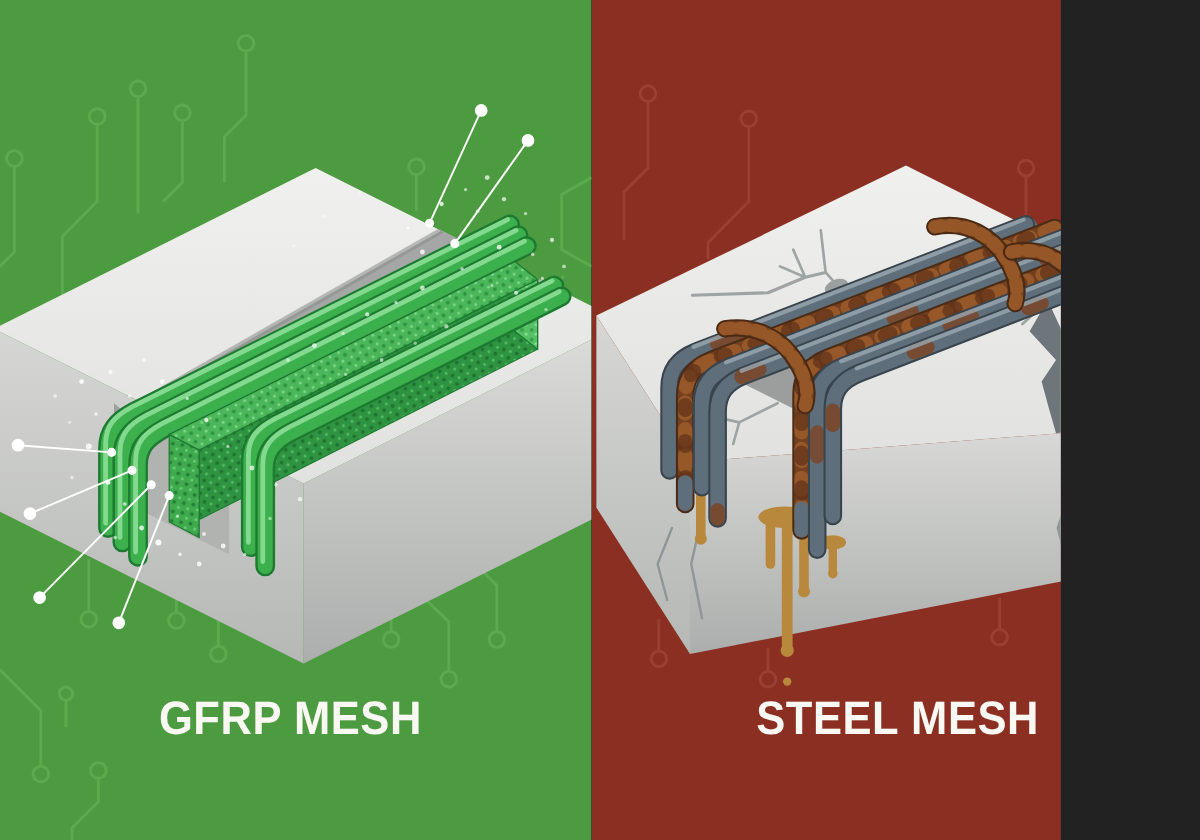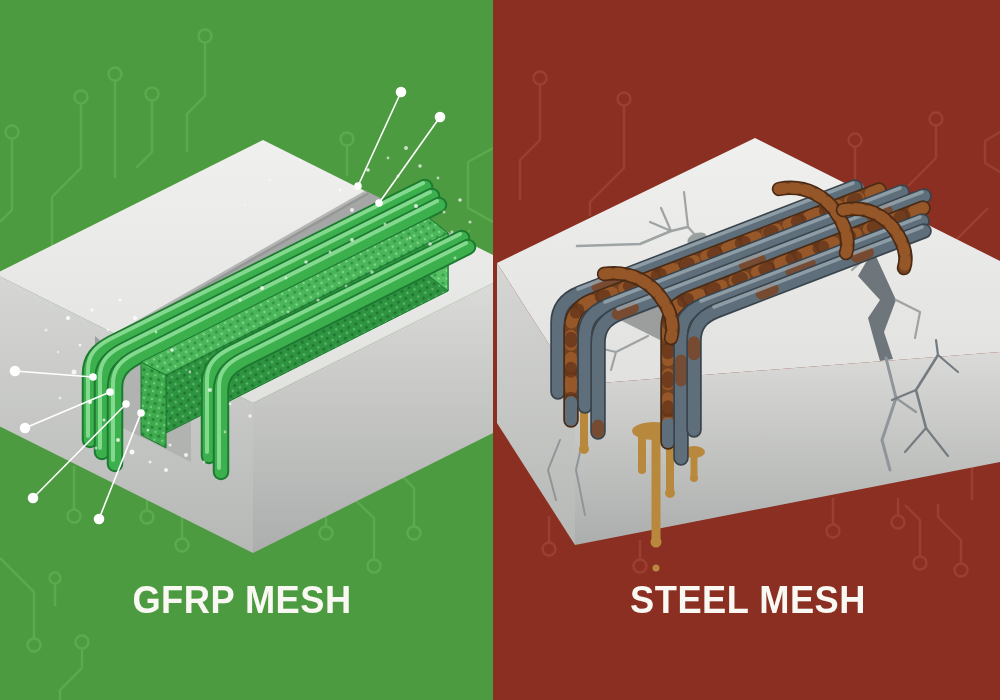--- a/index.html
+++ b/index.html
@@ -1,17 +1,17 @@
 <!DOCTYPE html>
 <html><head>
 <meta charset="utf-8">
 <style>
   html,body{margin:0;padding:0;background:#222;}
   .stage{
-    position:relative;width:1000px;height:700px;overflow:hidden;
+    position:relative;width:884px;height:700px;overflow:hidden;
     font-family:"Liberation Sans",sans-serif;
   }
   .stage svg{position:absolute;left:0;top:0;}
   .panel-label{
     position:absolute;top:578px;width:400px;text-align:center;
     font-weight:700;font-size:39px;letter-spacing:.5px;color:#FAF8F3;
     transform:scaleX(.93);white-space:nowrap;
   }
   #label-gfrp{left:42px;}
   #label-steel{left:548px;}

